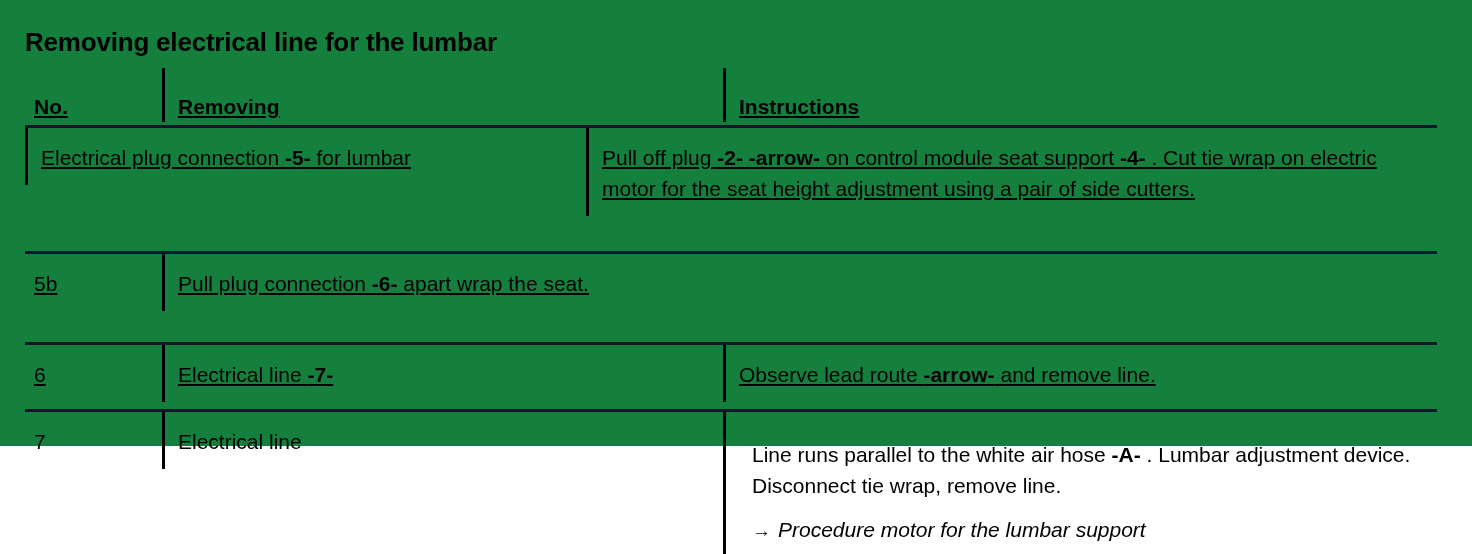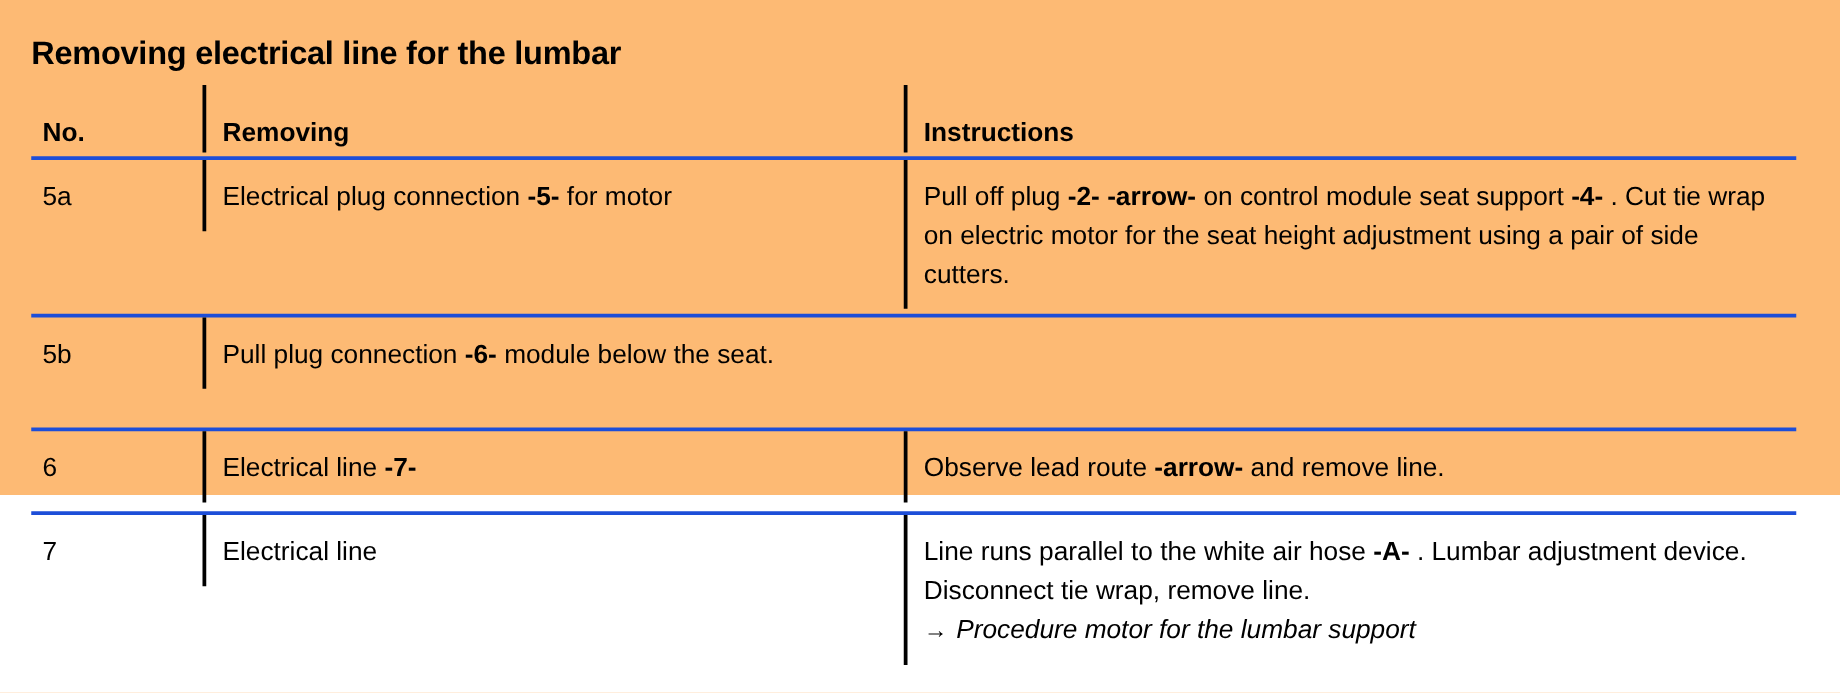--- a/index.html
+++ b/index.html
@@ -12,22 +12,22 @@
     height: 554px;
     overflow: hidden;
     font-family: "Liberation Sans", sans-serif;
     color: #000000;
     -webkit-font-smoothing: none;
   }
 
   #page {
     position: relative;
     width: 1472px;
-    height: 396px;
-    background: #fdba74;
+    height: 446px;
+    background: #15803d;
   }
 
   
   .doc-title {
     position: absolute;
     left: 25px;
     top: 8px;
     font-size: 26px;
     font-weight: bold;
     line-height: 34px;
@@ -44,21 +44,21 @@
   }
 
   .row {
     position: relative;
     display: flex;
     align-items: flex-start;
     box-sizing: border-box;
   }
 
   
-  .row.rule-below { border-bottom: 3px solid #1d4ed8; }
+  .row.rule-below { border-bottom: 3px solid #0f172a; text-decoration: underline; }
 
   .cell {
     box-sizing: border-box;
     font-size: 21px;
     line-height: 31px;
   }
 
   .cell-no {
     width: 137px;
     flex: 0 0 137px;
@@ -101,46 +101,45 @@
   .xref {
     font-style: italic;
     white-space: nowrap;
   }
   .arrow-glyph {
     font-style: normal;
     font-size: 19px;
     padding-right: 7px;
   }
 
-  .cell p { margin: 0; }
+  .cell p { margin: 13px; }
 </style>
 </head>
 <body>
 
 <div id="page">
 
   <h1 class="doc-title">Removing electrical line for the lumbar</h1>
 
   <div class="proc-table">
 
     <div class="row row-header rule-below">
       <div class="cell cell-no">No.</div>
       <div class="cell cell-proc">Removing</div>
       <div class="cell cell-instr">Instructions</div>
     </div>
 
     <div class="row row-body rule-below h-5a">
-      <div class="cell cell-no">5a</div>
-      <div class="cell cell-proc"><span>Electrical plug connection </span><span class="b">-5-</span><span> for motor</span></div>
+      <div class="cell cell-proc"><span>Electrical plug connection </span><span class="b">-5-</span><span> for lumbar</span></div>
       <div class="cell cell-instr"><span>Pull off plug </span><span class="b">-2- -arrow-</span><span> on control module seat support </span><span class="b">-4-</span><span> . Cut tie wrap on electric motor for the seat height adjustment using a pair of side cutters.</span></div>
     </div>
 
     <div class="row row-body rule-below h-5b">
       <div class="cell cell-no">5b</div>
-      <div class="cell cell-instr"><span>Pull plug connection </span><span class="b">-6-</span><span> module below the seat.</span></div>
+      <div class="cell cell-instr"><span>Pull plug connection </span><span class="b">-6-</span><span> apart wrap the seat.</span></div>
     </div>
 
     <div class="row row-body rule-below h-6">
       <div class="cell cell-no">6</div>
       <div class="cell cell-proc"><span>Electrical line </span><span class="b">-7-</span></div>
       <div class="cell cell-instr"><span>Observe lead route </span><span class="b">-arrow-</span><span> and remove line.</span></div>
     </div>
 
     <div class="row row-body h-7">
       <div class="cell cell-no">7</div>

